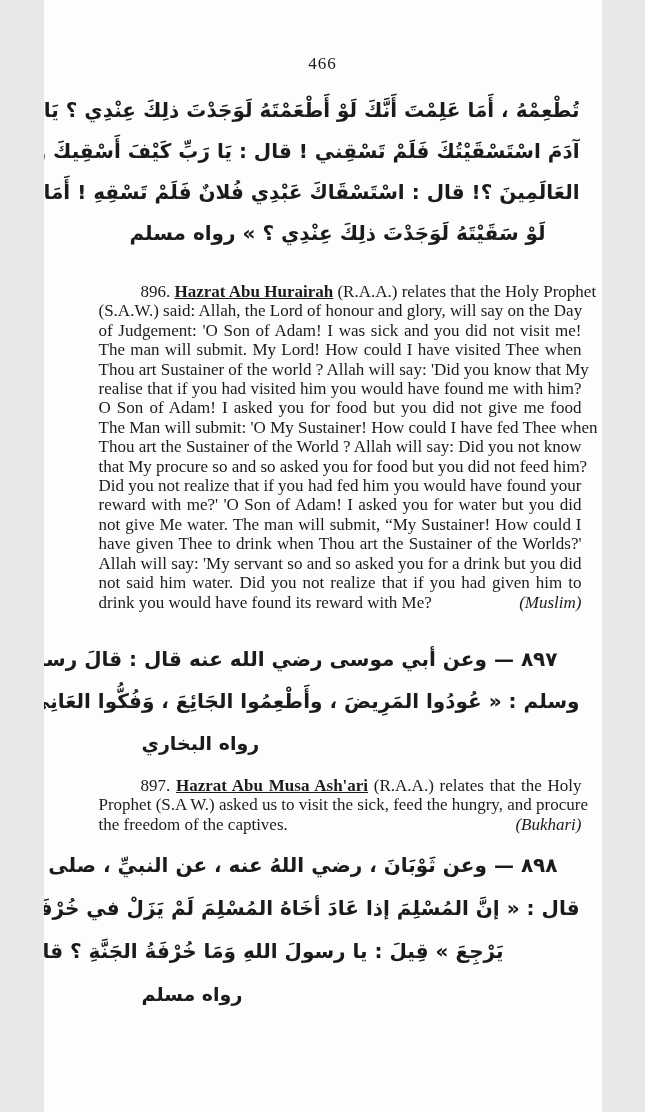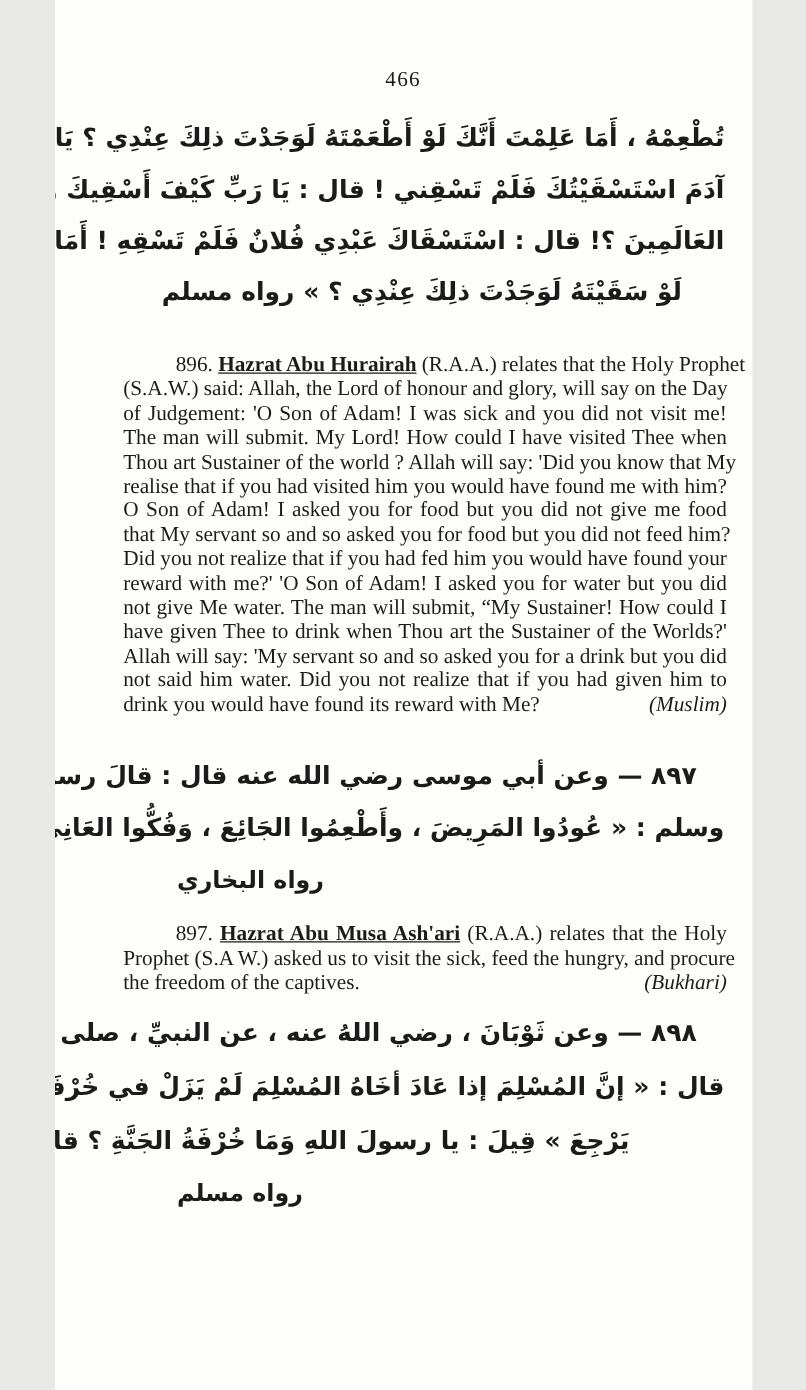--- a/index.html
+++ b/index.html
@@ -94,21 +94,23 @@
   <div class="english e896">
     <div class="en-line en-first">
       <span>896. </span><span class="bold">Hazrat Abu Hurairah</span><span> (R.A.A.) relates that the Holy Prophet</span>
     </div>
     <div class="en-line">(S.A.W.) said: Allah, the Lord of honour and glory, will say on the Day</div>
     <div class="en-line">of Judgement: 'O Son of Adam! I was sick and you did not visit me!</div>
     <div class="en-line">The man will submit. My Lord! How could I have visited Thee when</div>
     <div class="en-line">Thou art Sustainer of the world ? Allah will say: 'Did you know that My</div>
     <div class="en-line">realise that if you had visited him you would have found me with him?</div>
     <div class="en-line">O Son of Adam! I asked you for food but you did not give me food</div>
-    <div class="en-line">that My servant so and so asked you for food but you did not feed him?</div>
+    <div class="en-line">The Man will submit: 'O My Sustainer! How could I have fed Thee when</div>
+    <div class="en-line">Thou art the Sustainer of the World ? Allah will say: Did you not know</div>
+    <div class="en-line">that My procure so and so asked you for food but you did not feed him?</div>
     <div class="en-line">Did you not realize that if you had fed him you would have found your</div>
     <div class="en-line">reward with me?' 'O Son of Adam! I asked you for water but you did</div>
     <div class="en-line">not give Me water. The man will submit, “My Sustainer! How could I</div>
     <div class="en-line">have given Thee to drink when Thou art the Sustainer of the Worlds?'</div>
     <div class="en-line">Allah will say: 'My servant so and so asked you for a drink but you did</div>
     <div class="en-line">not said him water. Did you not realize that if you had given him to</div>
     <div class="en-last">
       <span>drink you would have found its reward with Me?</span>
       <span class="src">(Muslim)</span>
     </div>

